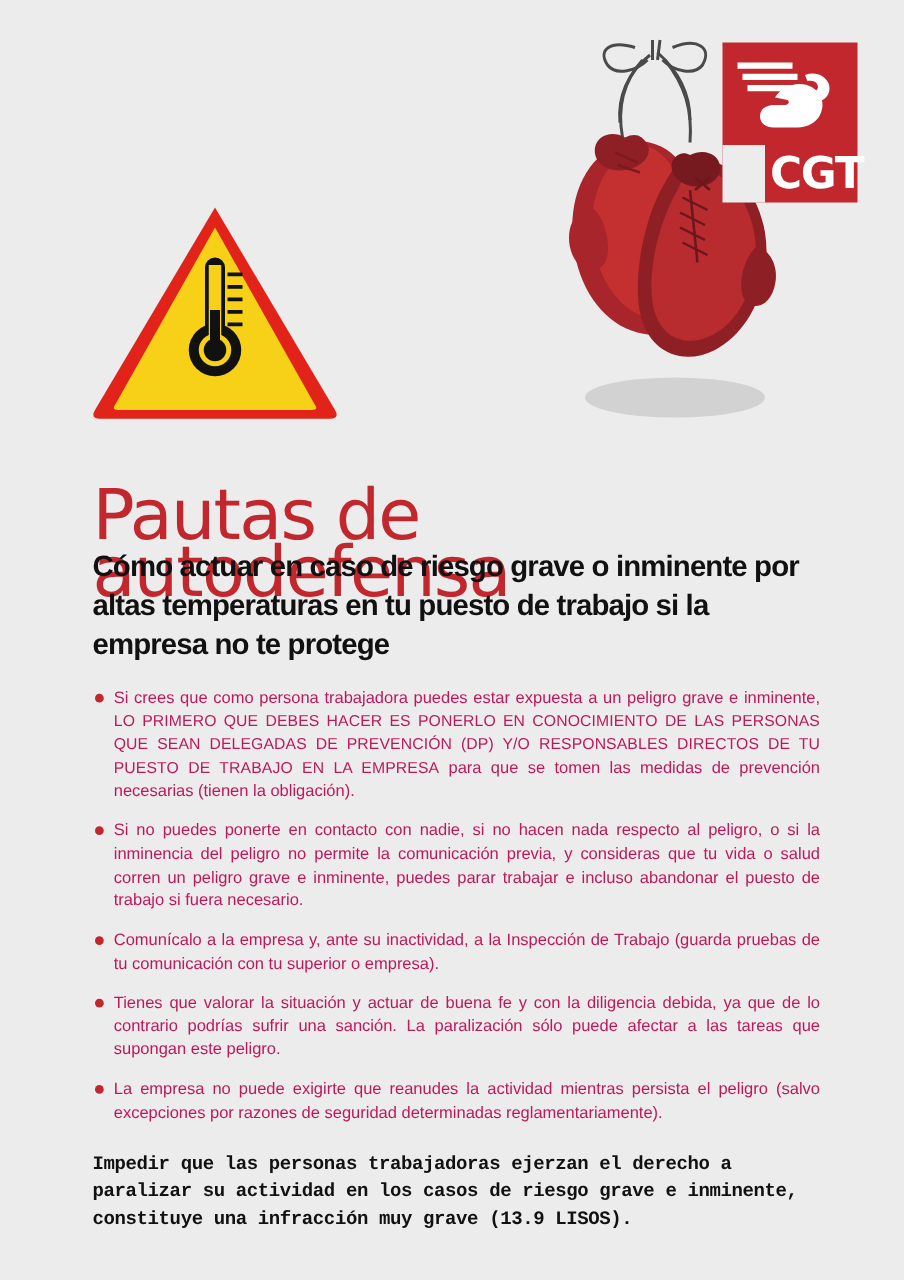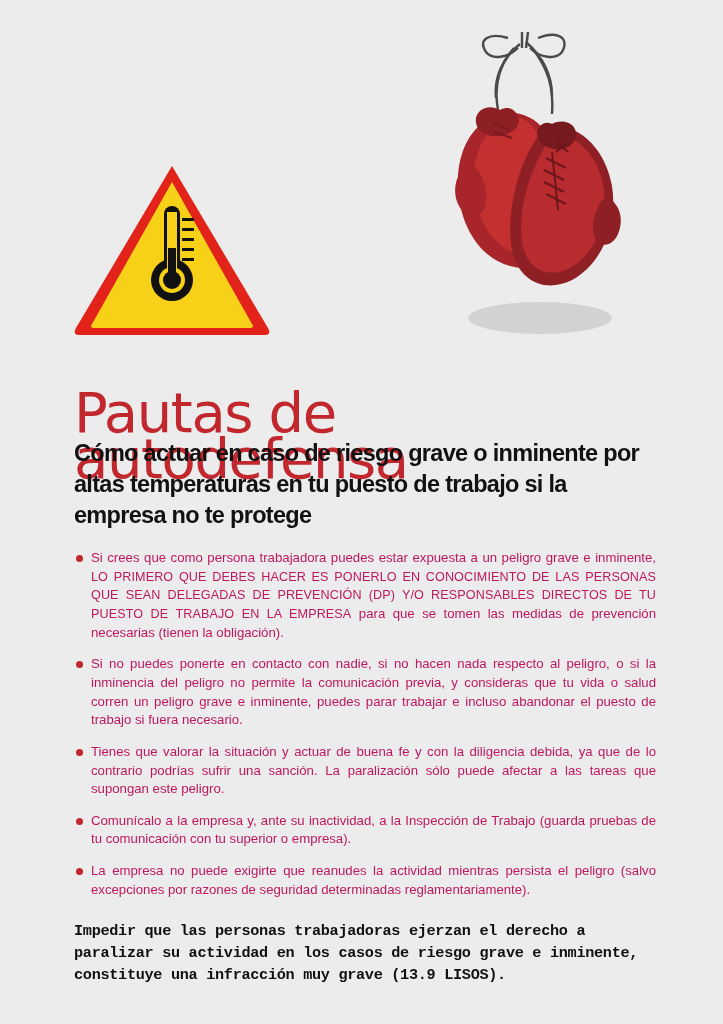--- a/index.html
+++ b/index.html
@@ -201,20 +201,38 @@
           <path d="M96 152 L 116 162"></path>
           <path d="M96 164 L 116 174"></path>
           <path d="M98 176 L 118 186"></path>
           <path d="M104 134 L 110 192"></path>
         </g>
         <path d="M108 124 L 120 134 M120 124 L 108 134" stroke="#6d161c" stroke-width="2"></path>
       </g>
     </svg>
   </div>
 
+  <div class="cgt-logo">
+    <div class="logo-top"></div>
+    <div class="logo-bottom"></div>
+    <div class="logo-cut"></div>
+    <div class="logo-fist">
+      <svg width="96" height="72" viewBox="0 0 96 72" xmlns="http://www.w3.org/2000/svg">
+        <g fill="#ffffff">
+          <path d="M6 10 h44 v5 H6z"></path>
+          <path d="M10 19 h44 v5 H10z"></path>
+          <path d="M14 28 h40 v5 H14z"></path>
+          <path d="M36 38 c6-10 20-14 30-8 c8 5 10 14 6 22 c-3 6-10 10-18 10 H34 c-6 0-10-4-10-9 c0-6 5-9 12-9 h8 c3 0 4-3 2-4 l-10-2z"></path>
+          <path d="M60 20 c8-3 16 0 19 7 c2 6-1 12-7 14 l-4-8 c2-1 3-3 2-5 c-1-3-5-4-8-3z"></path>
+          <path d="M30 52 h34 v6 H30z"></path>
+        </g>
+      </svg>
+    </div>
+    <div class="logo-text">CGT</div>
+  </div>
 
   <div class="warning-sign">
     <svg width="200" height="178" viewBox="0 0 200 178" xmlns="http://www.w3.org/2000/svg">
       <path d="M100 6 L196 168 Q200 175 192 175 L8 175 Q0 175 4 168 Z" fill="#e2231a"></path>
       <path d="M100 22 L180 164 Q183 168 177 168 L23 168 Q17 168 20 164 Z" fill="#f6d117"></path>
       <g fill="#111111">
         <rect x="92" y="46" width="16" height="62" rx="8"></rect>
         <circle cx="100" cy="120" r="21"></circle>
         <rect x="95" y="52" width="10" height="70" fill="#f6d117"></rect>
         <circle cx="100" cy="120" r="13" fill="#f6d117"></circle>
@@ -236,28 +254,28 @@
 
     <p class="bullet-item">
       <span class="dot"></span><span>Si crees que como persona trabajadora puedes estar expuesta a un peligro grave e inminente, </span><span class="caps">LO PRIMERO QUE DEBES HACER ES PONERLO EN CONOCIMIENTO DE LAS PERSONAS QUE SEAN DELEGADAS DE PREVENCIÓN (DP) Y/O RESPONSABLES DIRECTOS DE TU PUESTO DE TRABAJO EN LA EMPRESA</span><span> para que se tomen las medidas de prevención necesarias (tienen la obligación).</span>
     </p>
 
     <p class="bullet-item">
       <span class="dot"></span><span>Si no puedes ponerte en contacto con nadie, si no hacen nada respecto al peligro, o si la inminencia del peligro no permite la comunicación previa, y consideras que tu vida o salud corren un peligro grave e inminente, puedes parar trabajar e incluso abandonar el puesto de trabajo si fuera necesario.</span>
     </p>
 
     <p class="bullet-item">
+      <span class="dot"></span><span>Comunícalo a la empresa y, ante su inactividad, a la Inspección de Trabajo (guarda pruebas de tu comunicación con tu superior o empresa).</span>
+    </p>
+
+    <p class="bullet-item">
       <span class="dot"></span><span>Tienes que valorar la situación y actuar de buena fe y con la diligencia debida, ya que de lo contrario podrías sufrir una sanción. La paralización sólo puede afectar a las tareas que supongan este peligro.</span>
     </p>
 
     <p class="bullet-item">
-      <span class="dot"></span><span>Comunícalo a la empresa y, ante su inactividad, a la Inspección de Trabajo (guarda pruebas de tu comunicación con tu superior o empresa).</span>
-    </p>
-
-    <p class="bullet-item">
       <span class="dot"></span><span>La empresa no puede exigirte que reanudes la actividad mientras persista el peligro (salvo excepciones por razones de seguridad determinadas reglamentariamente).</span>
     </p>
 
   </div>
 
   <p class="closing">Impedir que las personas trabajadoras ejerzan el derecho a paralizar su actividad en los casos de riesgo grave e inminente, constituye una infracción muy grave (13.9 LISOS).</p>
 
 </div>
 
 </body></html>

